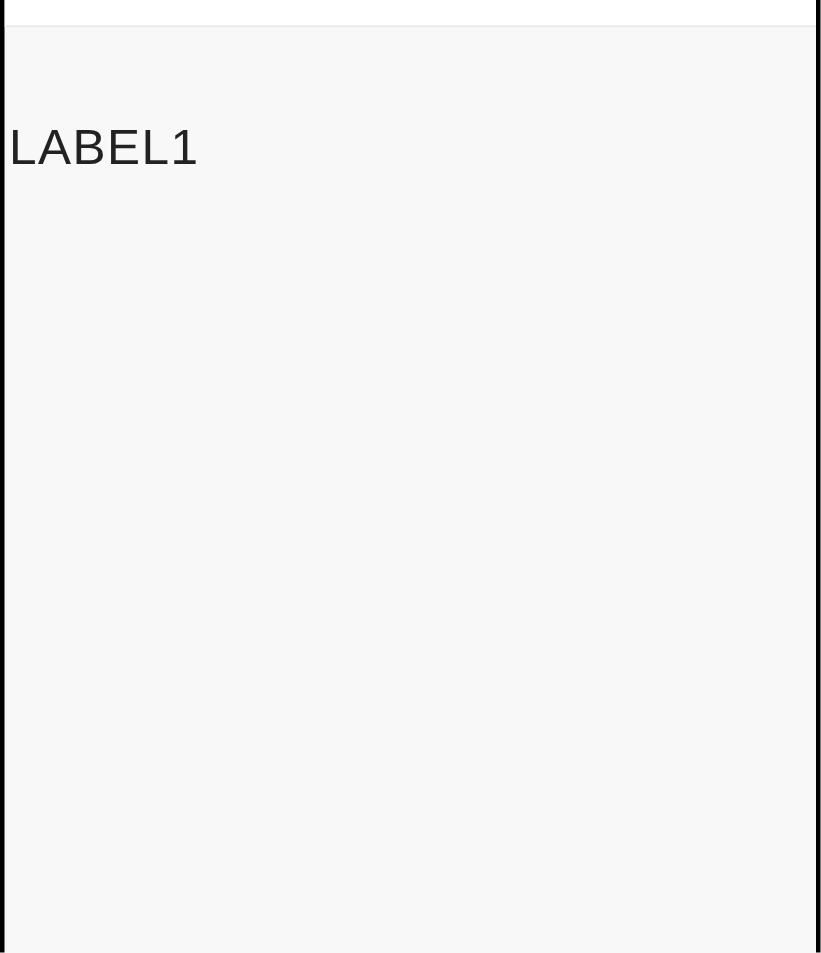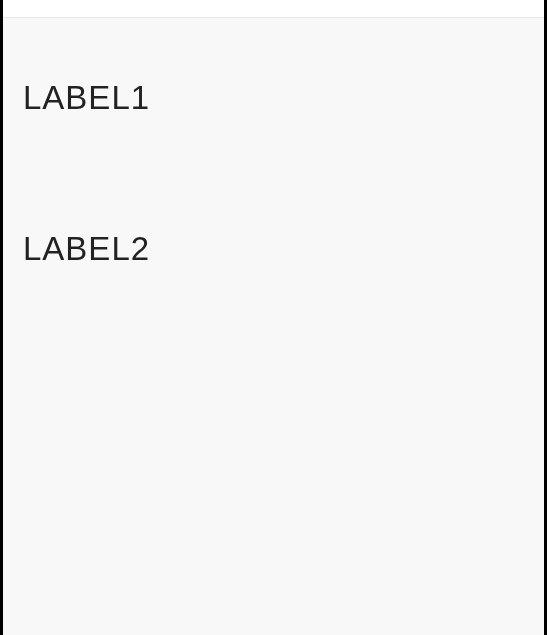--- a/index.html
+++ b/index.html
@@ -18,32 +18,31 @@
       border-right: 3px solid #000;
     }
     .top-strip {
       width: 100%;
       height: 18px;
       background: #ffffff;
       border-bottom: 1px solid #e8e8e8;
     }
     .labels-container {
       padding-top: 62px;
-      padding-left: 20px;
+      padding-left: 3px;
     }
     .label-item {
       font-size: 33px;
       color: #222;
       letter-spacing: 1px;
       margin-bottom: 115px;
       line-height: 1.1;
       font-weight: 300;
     }
   </style>
 </head>
 <body>
 
 <div class="top-strip"></div>
 
 <div class="labels-container">
   <div class="label-item">LABEL1</div>
-  <div class="label-item">LABEL2</div>
 </div>
 
 </body></html>

